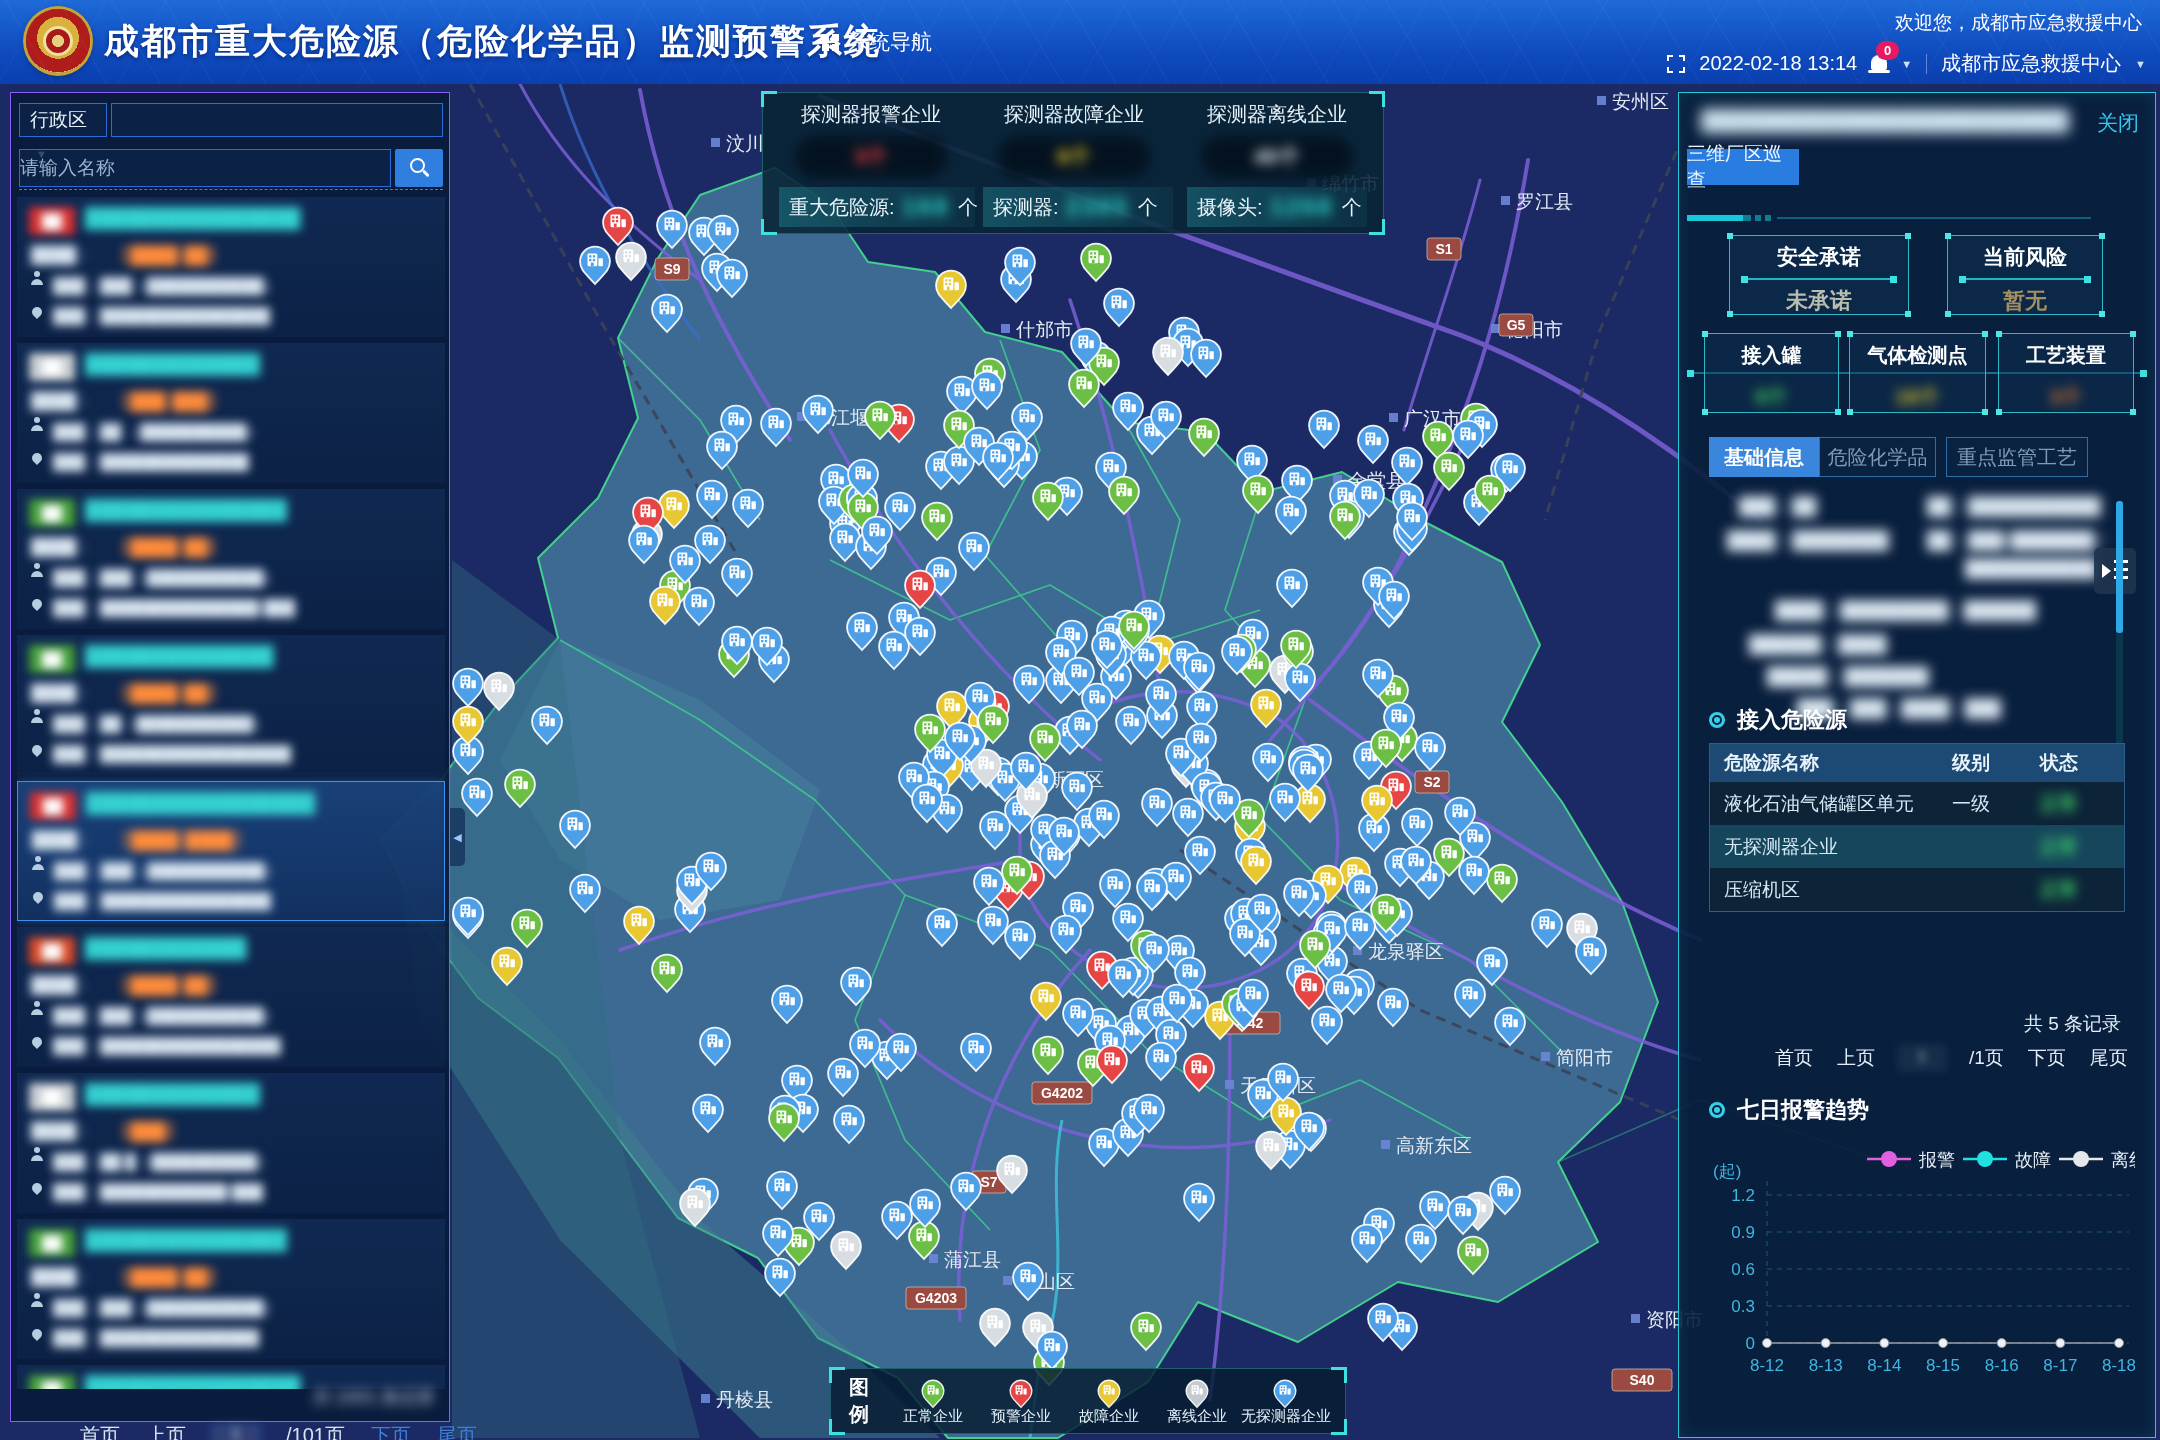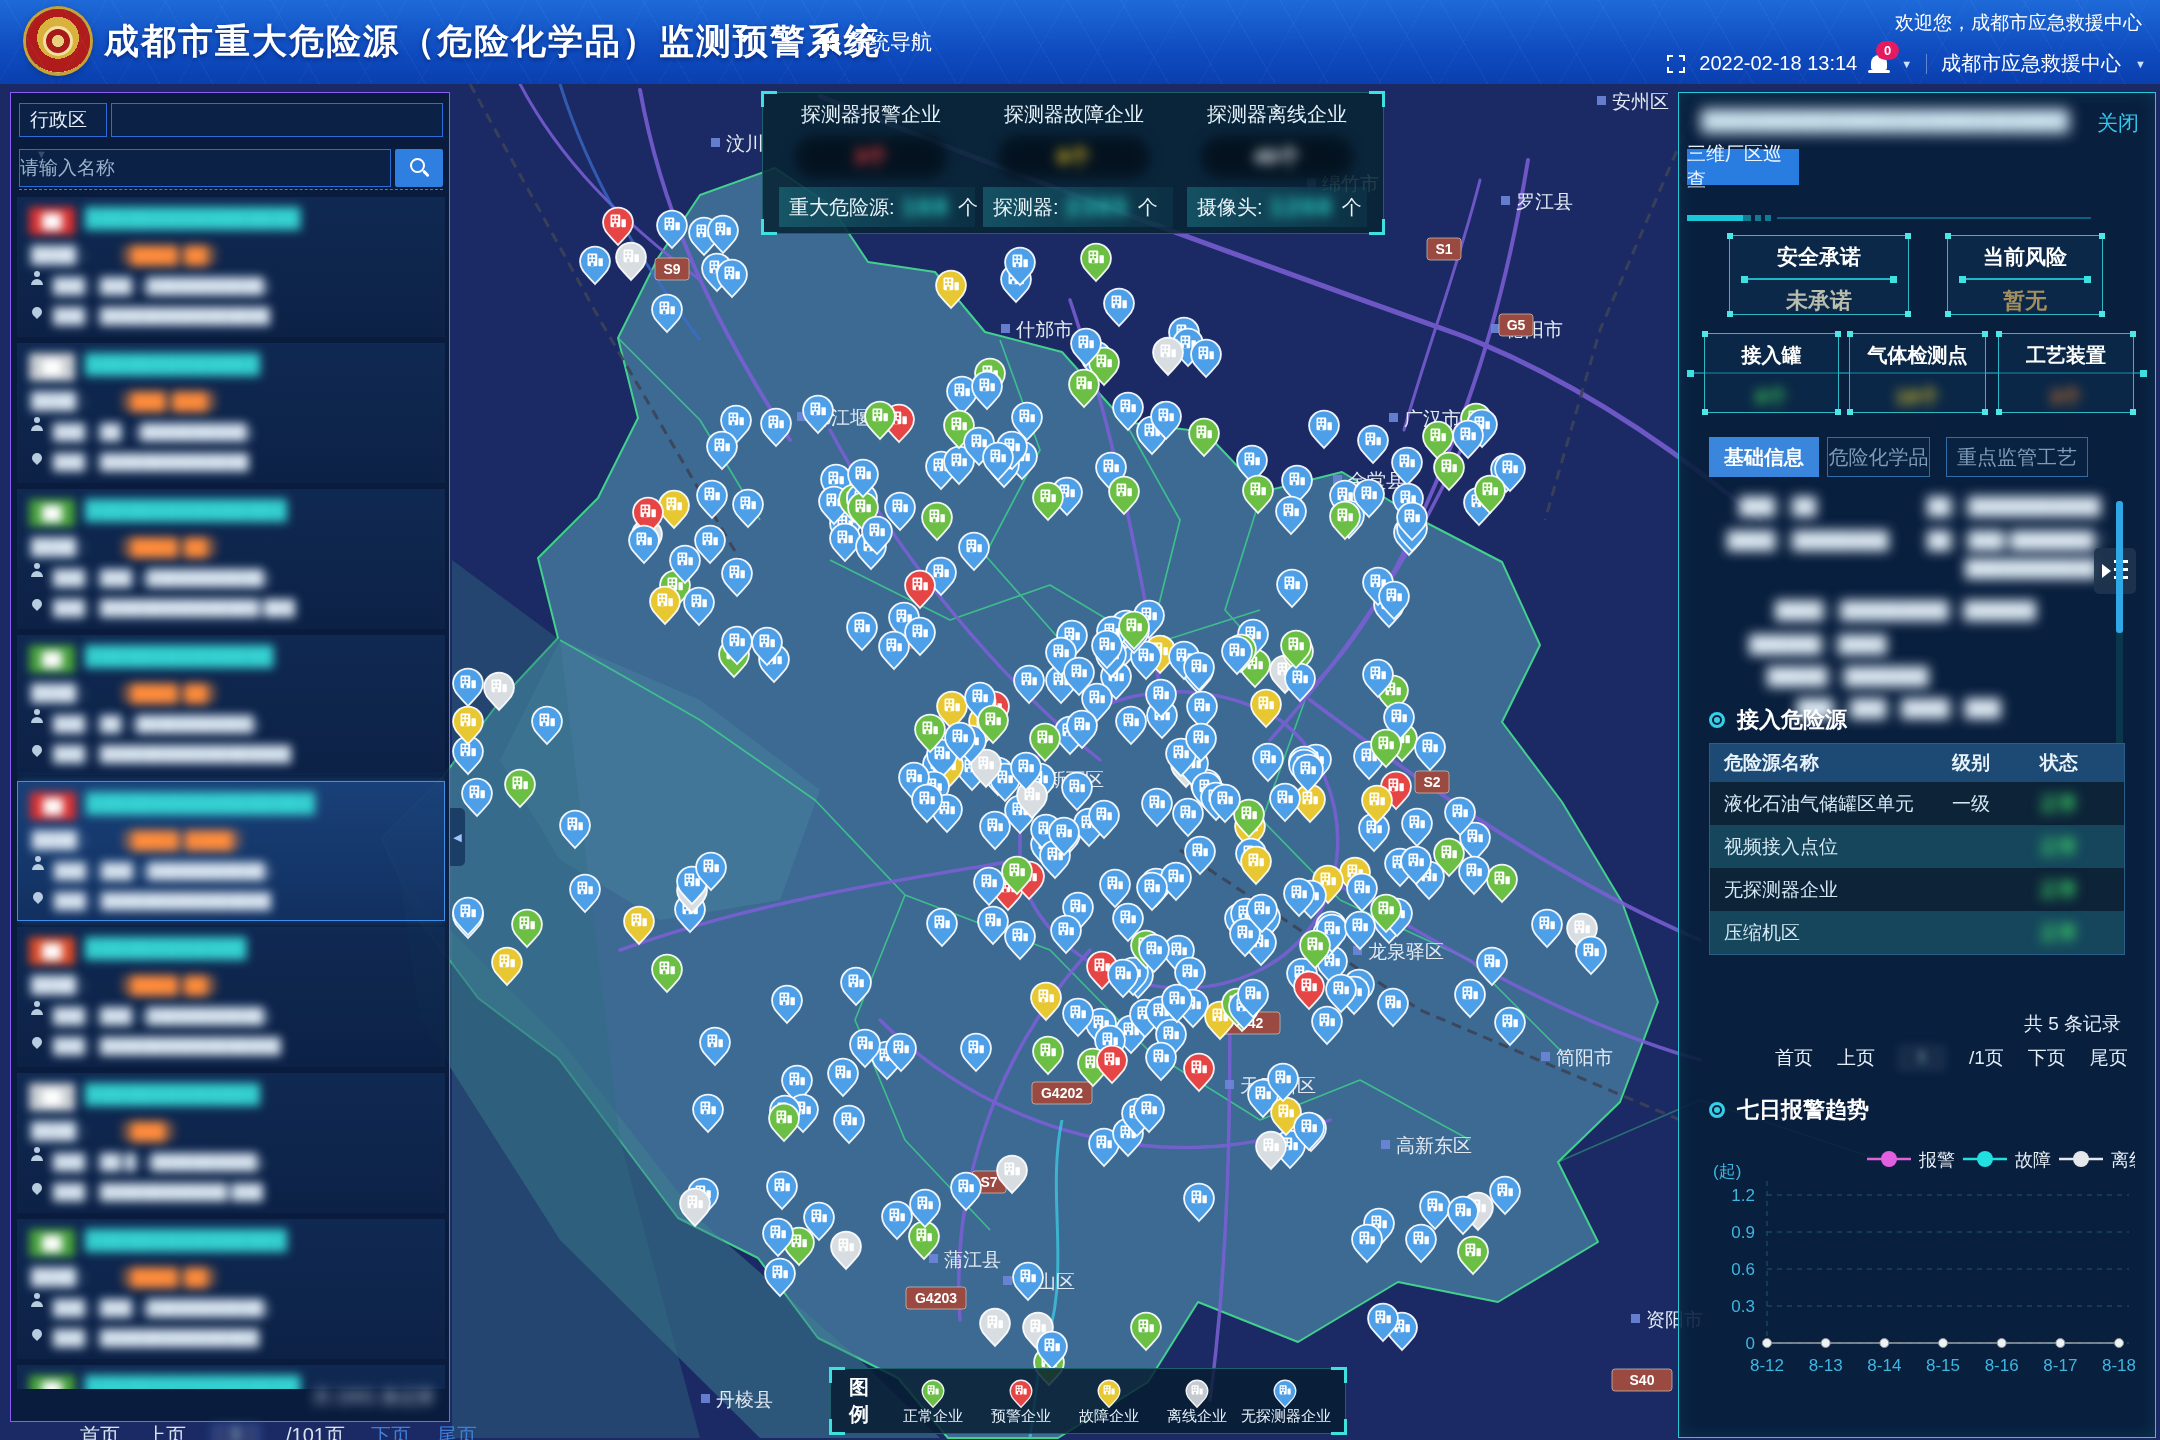--- a/index.html
+++ b/index.html
@@ -850,21 +850,21 @@
         <div class="t">气体检测点</div>
         <div class="v" style="color: rgb(224, 197, 37);">18个</div>
       </div>
       <div class="mcard cdot" style="left: 319px; width: 136px;">
         <div class="t">工艺装置</div>
         <div class="v" style="color: rgb(224, 122, 40);">3个</div>
       </div>
     </div>
   <div id="tabs">
       <div class="ptab on" style="left: 30px; width: 110px;">基础信息</div>
-      <div class="ptab" style="left: 148px; width: 103px;">危险化学品</div>
+      <div class="ptab" style="left: 140px; width: 117px;">危险化学品</div>
       <div class="ptab" style="left: 267px; width: 142px;">重点监管工艺</div>
     </div>
   <div id="p-info">
       <span style="left: 30px; top: 2px;">███：██</span>
       <span style="left: 218px; top: 2px;">██：███████████</span>
       <span style="left: 18px; top: 36px;">████：████████</span>
       <span style="left: 218px; top: 36px;">██：███-███████ /</span>
       <span style="left: 256px; top: 66px;">███████████</span>
       <span style="left: 66px; top: 106px;">████：█████████ · ██████</span>
       <span style="left: 40px; top: 140px;">██████：████</span>
@@ -883,25 +883,20 @@
   <div id="p-table">
     <div class="trh">
       <span class="tc1">危险源名称</span>
       <span class="tc2">级别</span>
       <span class="tc3">状态</span>
     </div>
     <div id="p-tbody">
         <div class="tr">
           <span class="tc1 nowrap">液化石油气储罐区单元</span>
           <span class="tc2">一级</span>
-          <span class="tc3 tstat">正常</span>
-        </div>
-        <div class="tr">
-          <span class="tc1 nowrap">视频接入点位</span>
-          <span class="tc2"></span>
           <span class="tc3 tstat">正常</span>
         </div>
         <div class="tr">
           <span class="tc1 nowrap">无探测器企业</span>
           <span class="tc2"></span>
           <span class="tc3 tstat">正常</span>
         </div>
         <div class="tr">
           <span class="tc1 nowrap">压缩机区</span>
           <span class="tc2"></span>

